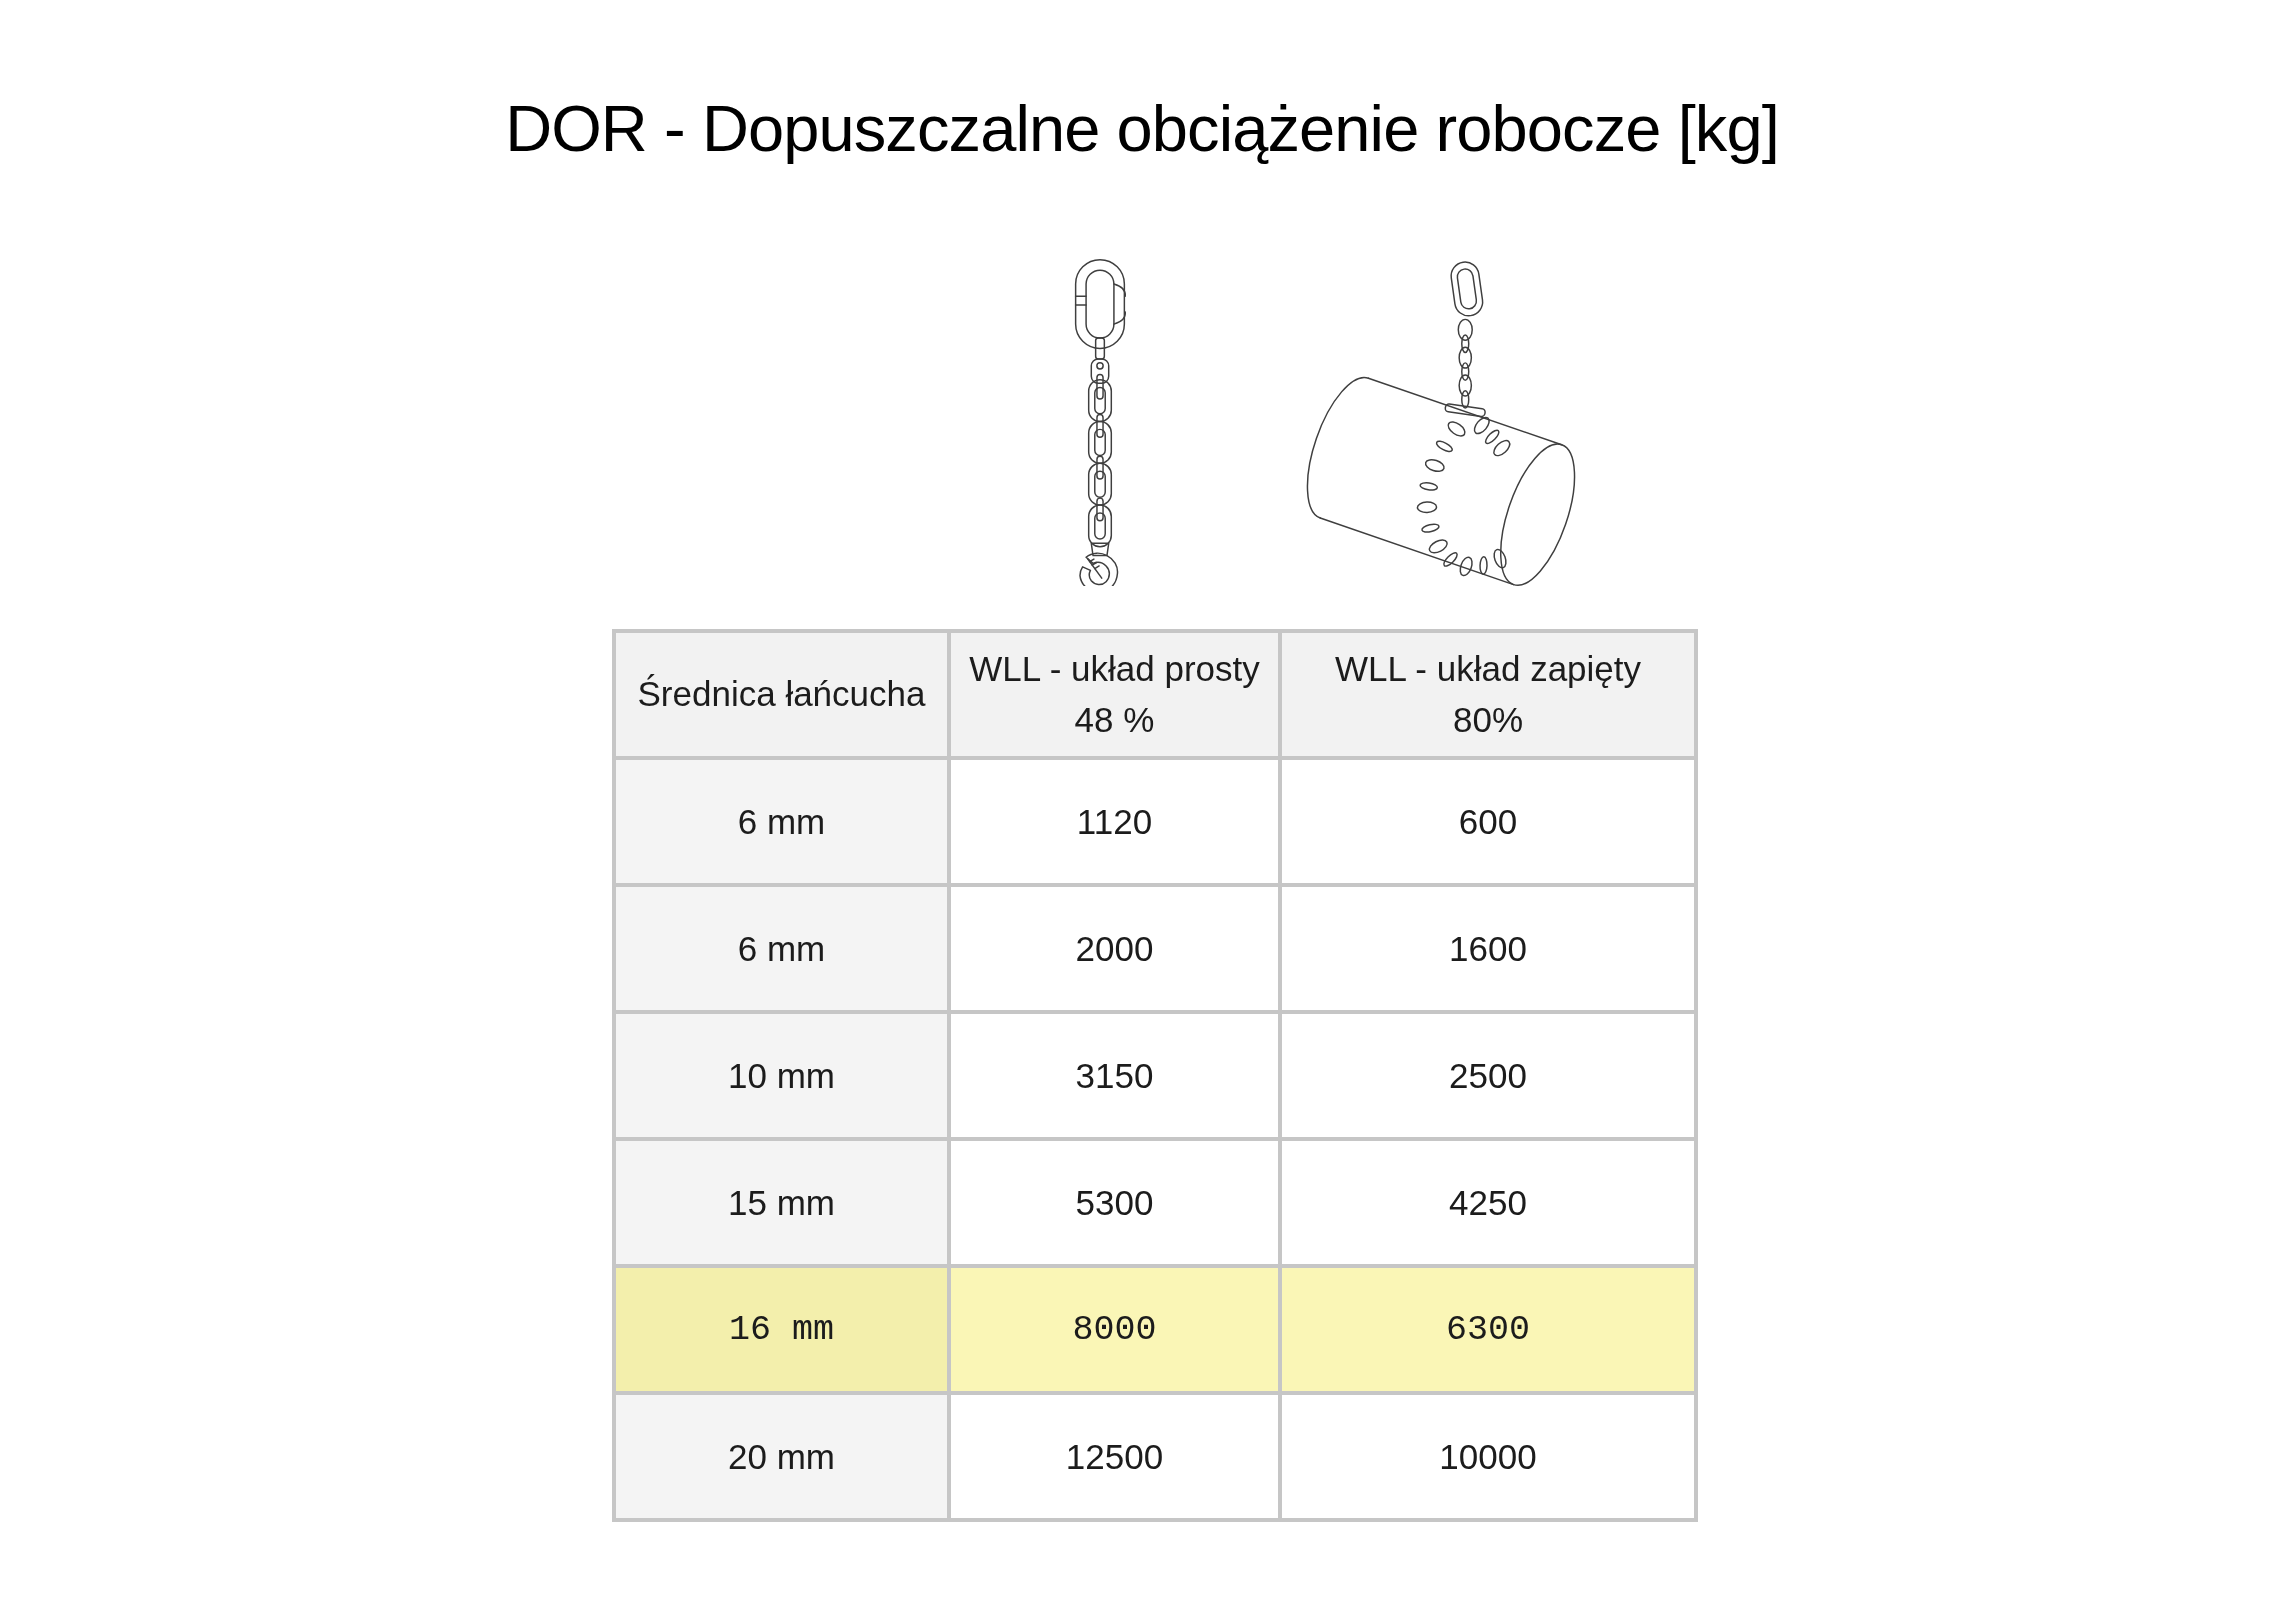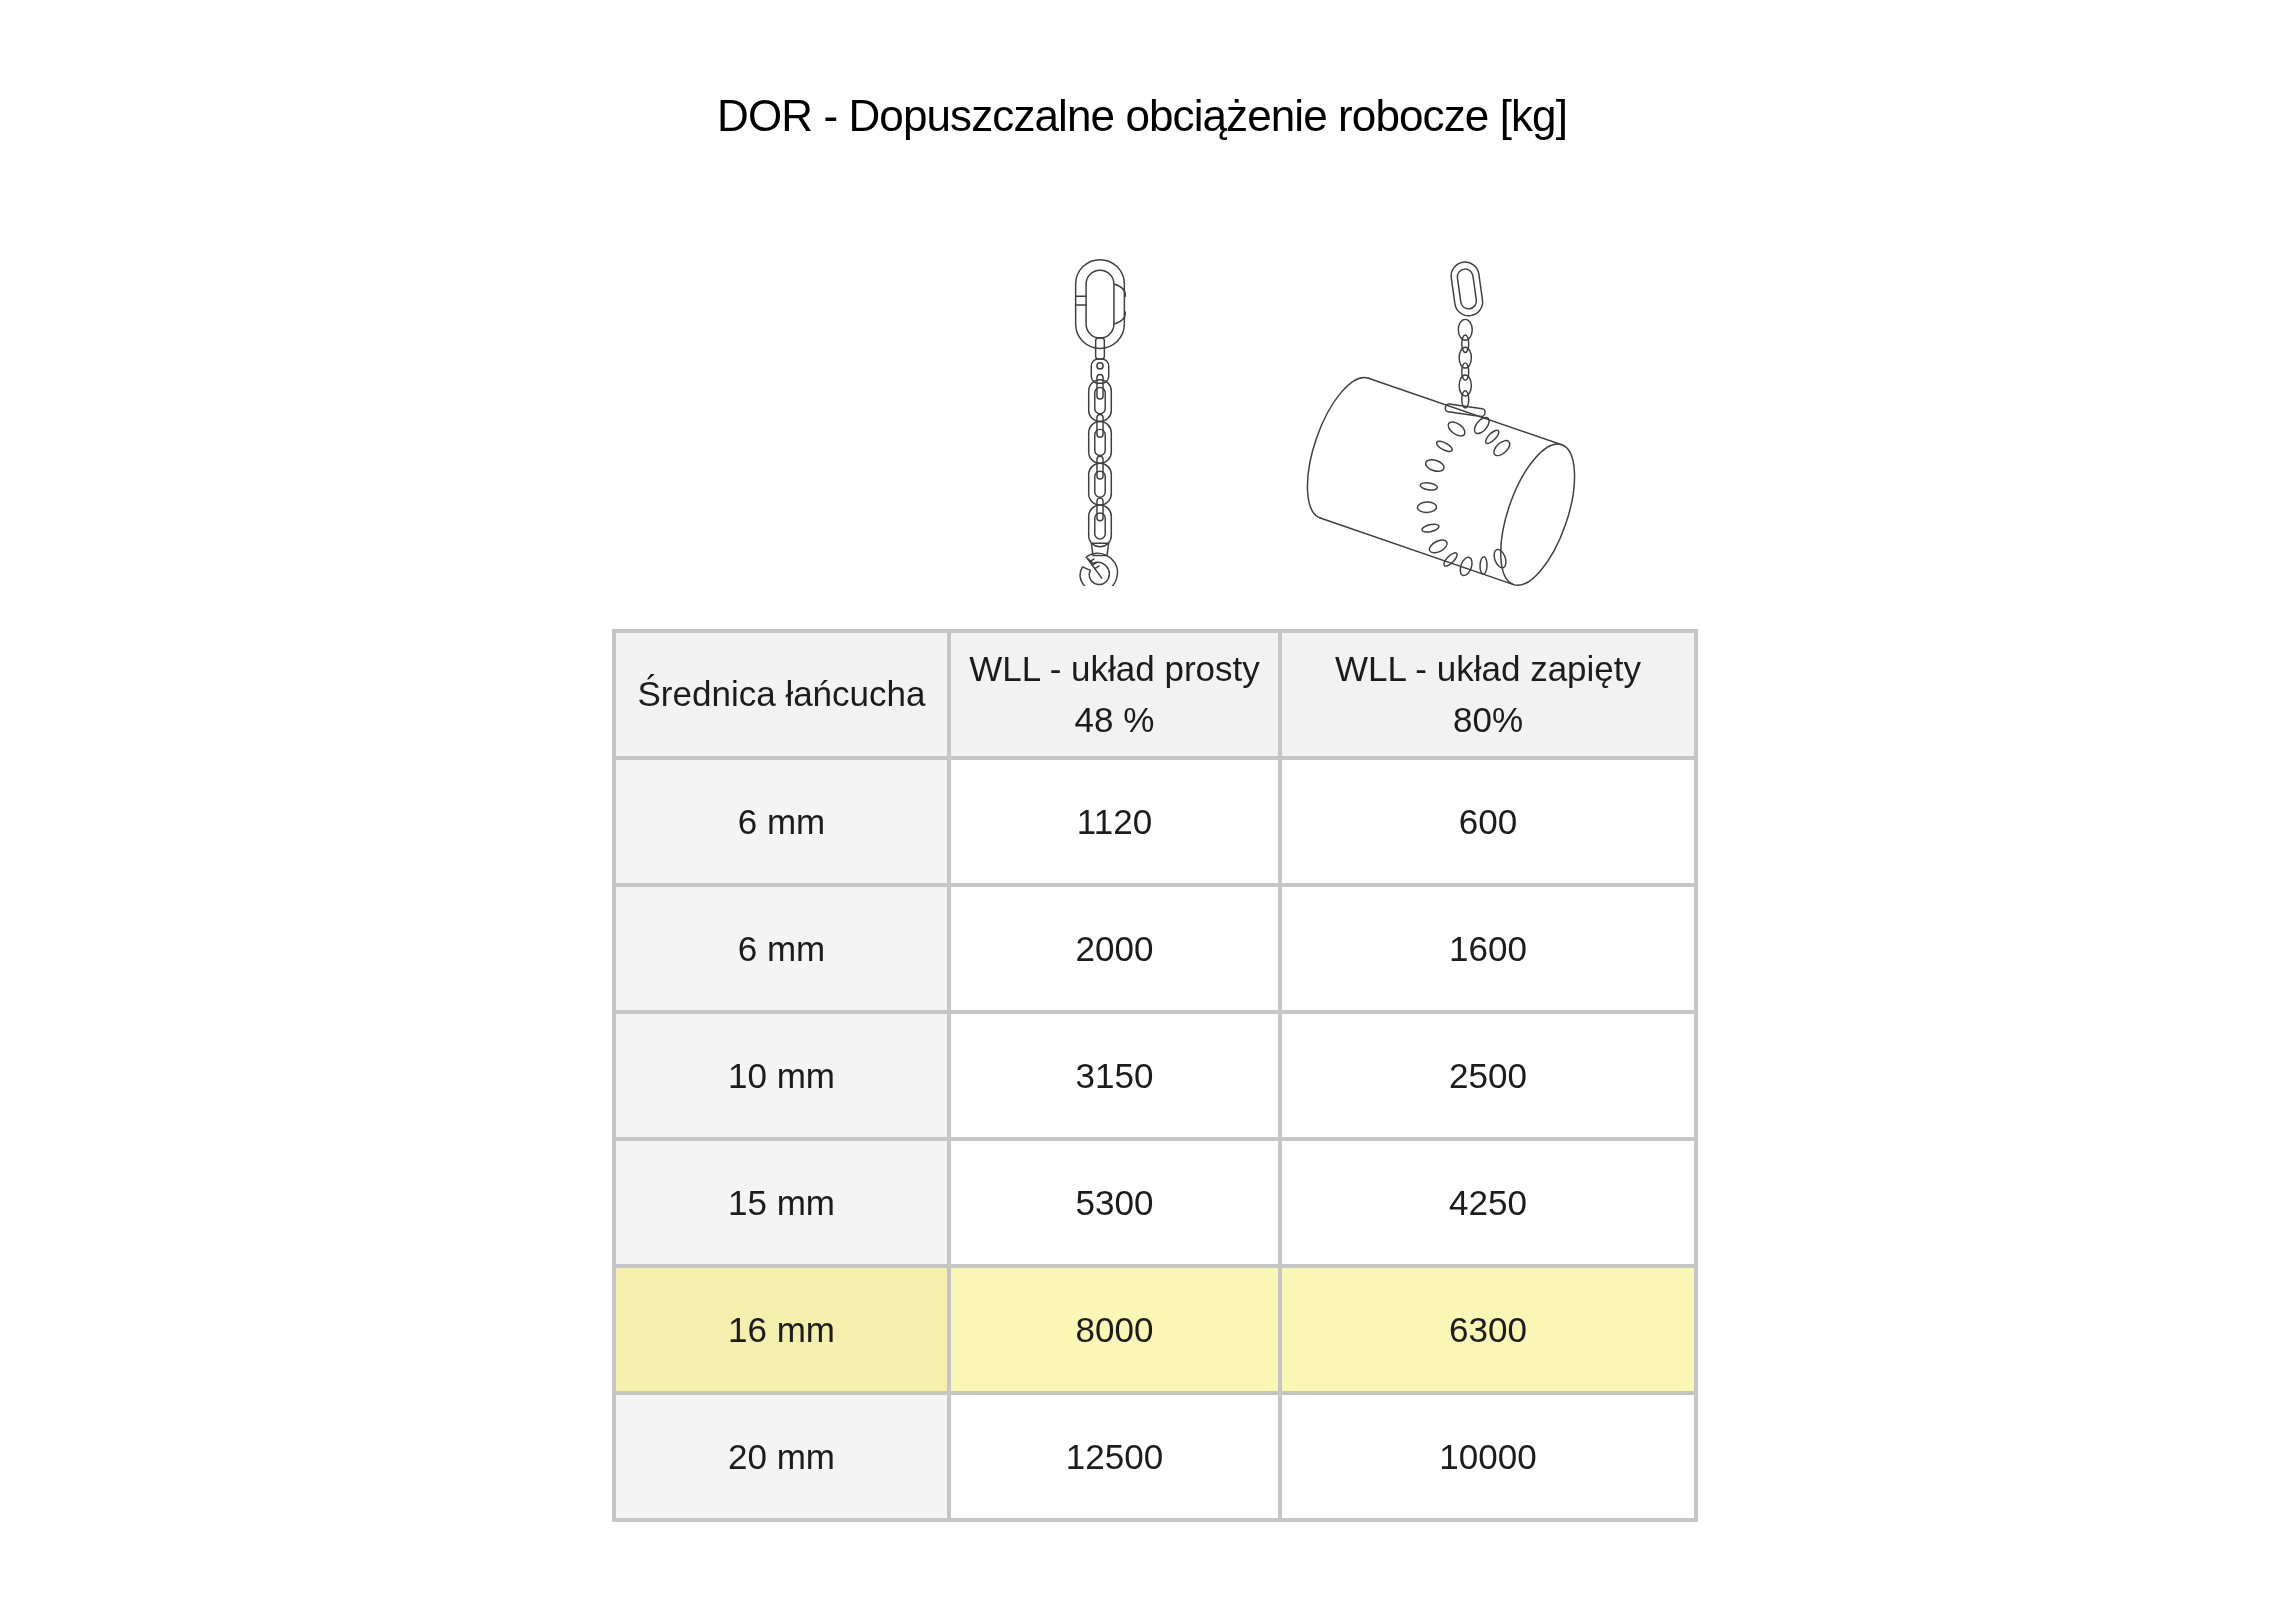--- a/index.html
+++ b/index.html
@@ -2,21 +2,21 @@
 <html style="font-size:14px"><head>
 <meta charset="utf-8">
 <style>
   html,body{margin:0;padding:0;}
   body{
     width:2284px;height:1620px;position:relative;background:#ffffff;
     font-family:"Liberation Sans", sans-serif;overflow:hidden;color:#1c1c1c;
   }
   .page-title{
     position:absolute;top:91px;left:0;width:100%;
-    text-align:center;font-size:44px;letter-spacing:-0.9px;color:#000;
+    text-align:center;font-size:65px;letter-spacing:-0.9px;color:#000;
     white-space:nowrap;
   }
   .illus{position:absolute;}
   #sling-illus{left:1052px;top:251px;width:96px;height:335px;}
   #choke-illus{left:1303px;top:255px;width:328px;height:341px;}
   .illus svg{width:100%;height:100%;}
   .illus path,.illus rect,.illus ellipse,.illus circle,.illus line{
     fill:none;stroke:#3f3f3f;stroke-width:1.7;stroke-linecap:round;stroke-linejoin:round;
   }
   table.wll{
@@ -29,21 +29,21 @@
   table.wll th,table.wll td{
     border:4.4px solid #c6c6c6;
     height:123px;
     text-align:center;vertical-align:middle;
     font-size:35px;font-weight:normal;color:#1c1c1c;
     padding:0 8.7px;
   }
   table.wll th{background:#f2f2f2;line-height:1.45;}
   table.wll td.label{background:#f4f4f4;}
   table.wll td{background:#ffffff;}
-  table.wll tr.hl td{background:#faf6b6;}
+  table.wll tr.hl td{background:#faf6b6;font-family:Liberation Mono, monospace;}
   table.wll tr.hl td.label{background:#f3efac;}
 </style>
 </head>
 <body>
 
 <div class="page-title">DOR - Dopuszczalne obciążenie robocze [kg]</div>
 
 <div id="sling-illus" class="illus">
   <svg viewBox="0 0 100 385">
 

